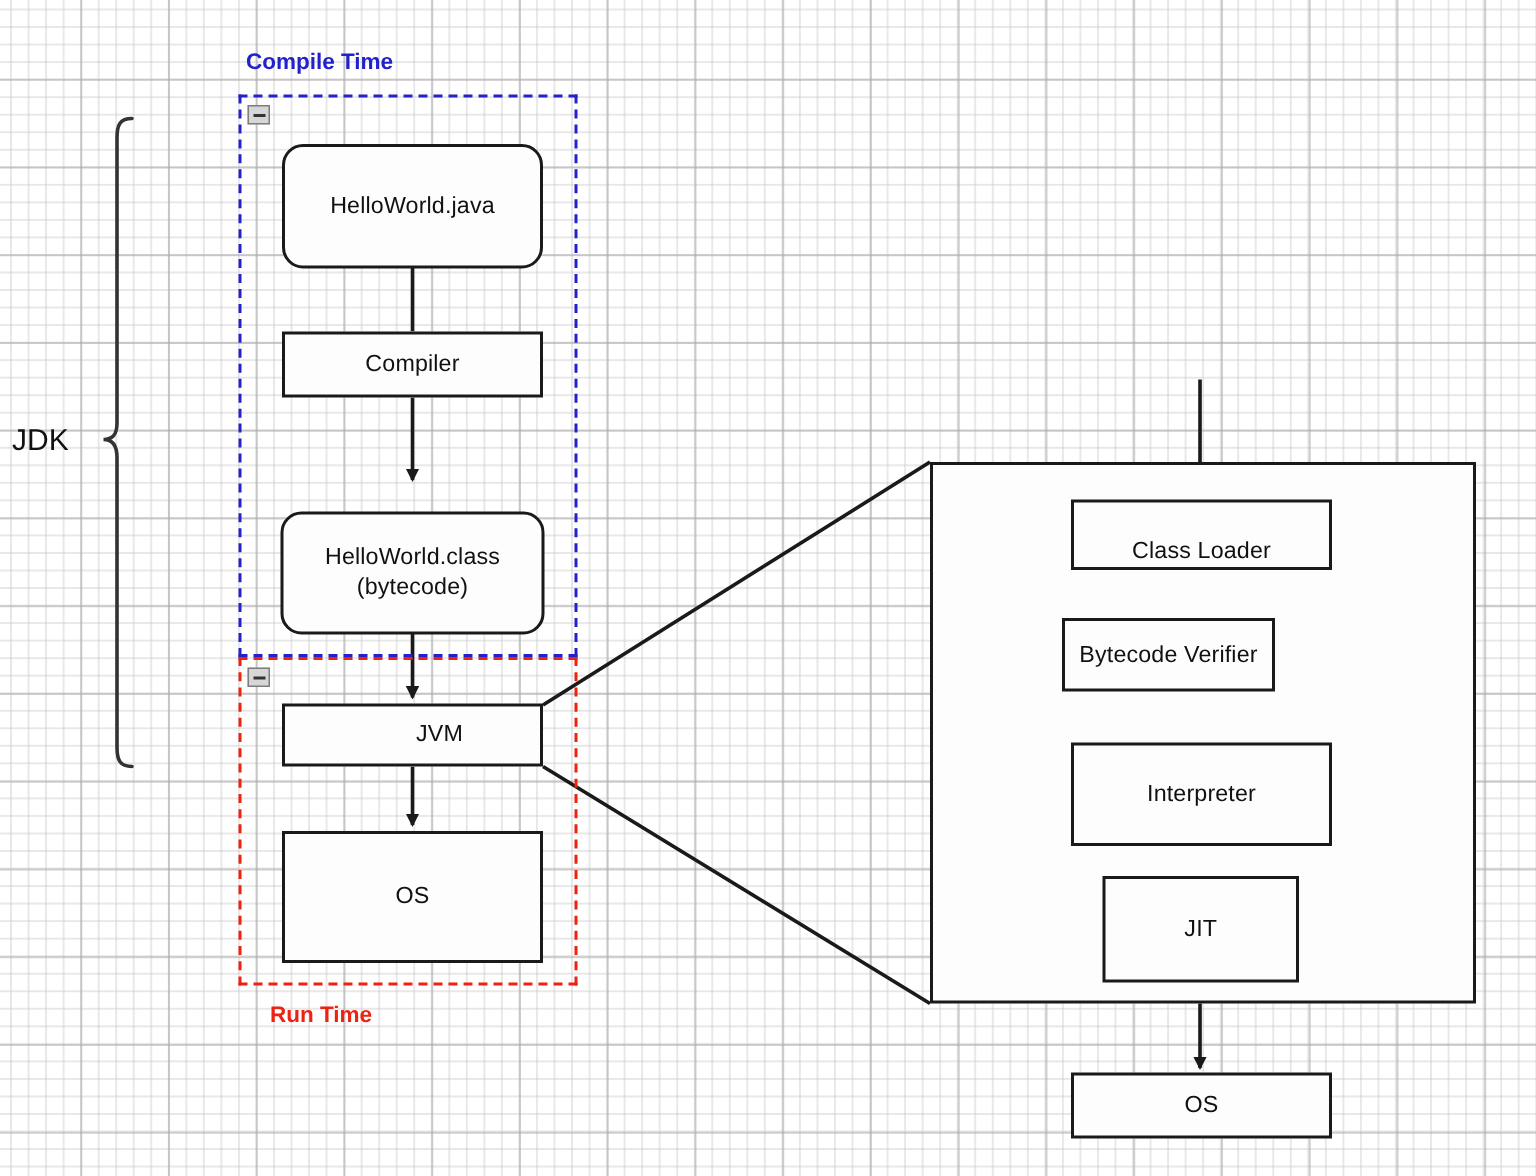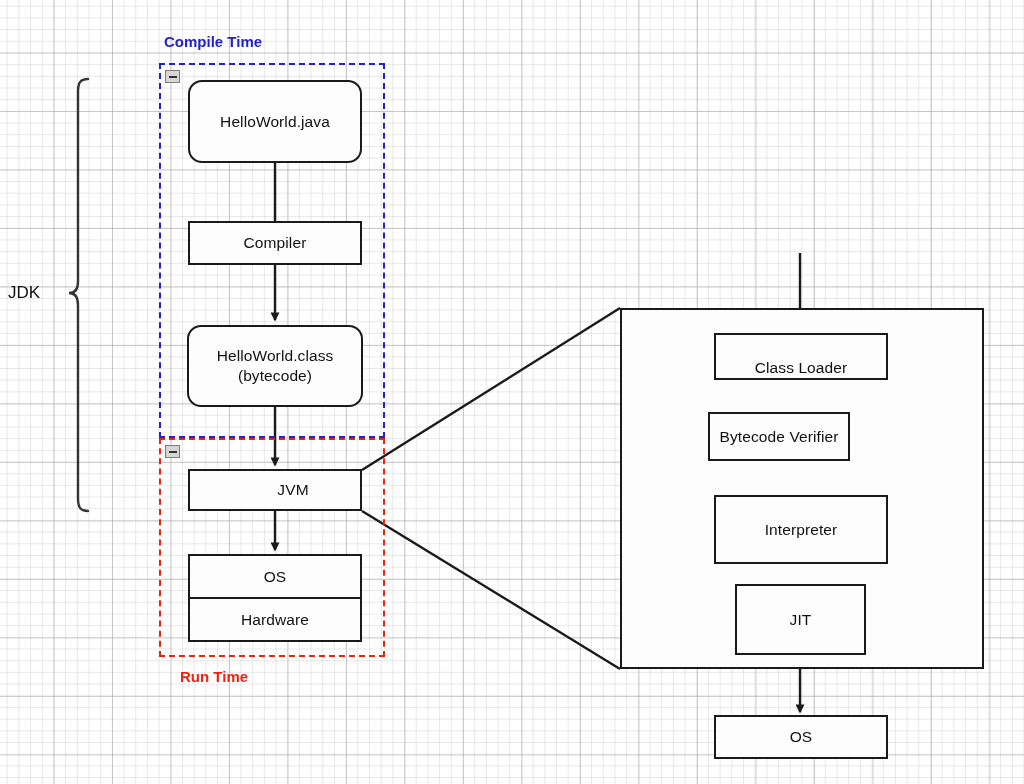--- a/index.html
+++ b/index.html
@@ -38,21 +38,21 @@
     display:flex;
     align-items:center;
     justify-content:center;
     text-align:center;
     color:#111111;
     font-size:15.5px;
     line-height:1.28;
     letter-spacing:.1px;
     z-index:4;
   }
-  .node.rounded{border-radius:14px;}
+  .node.rounded{border-radius:14px;margin-top:16px;}
   .node.stacked{flex-direction:column;padding:0;}
   .node .seg{
     width:100%;
     flex:1 1 0;
     display:flex;align-items:center;justify-content:center;
   }
   .node .seg + .seg{border-top:2px solid #1a1a1a;}
   .group-box{
     position:absolute;
     box-sizing:border-box;
@@ -84,21 +84,21 @@
   }
   .panel{
     position:absolute;
     box-sizing:border-box;
     background:#fdfdfd;
     border:2px solid #1a1a1a;
     z-index:3;
   }
   .brace-label{
     position:absolute;
-    font-size:17px;
+    font-size:20px;
     color:#111111;
     white-space:nowrap;
     z-index:5;
   }
 </style>
 </head>
 <body>
 
 <div id="canvas">
 
@@ -157,23 +157,20 @@
   </div>
 
   <div class="node" style="left:188px;top:469px;width:174px;height:42px;padding-left:36px;">
     <span>JVM</span>
   </div>
 
   <div class="node stacked" style="left:188px;top:554px;width:174px;height:88px;">
     <div class="seg">
       <span>OS</span>
     </div>
-    <div class="seg">
-      <span>Hardware</span>
-    </div>
   </div>
 
   <div class="panel" style="left:620px;top:308px;width:364px;height:361px;"></div>
 
   <div class="node" style="left:714px;top:333px;width:174px;height:47px;align-items:flex-end;">
     <span>Class Loader</span>
   </div>
 
   <div class="node" style="left:708px;top:412px;width:142px;height:49px;">
     <span>Bytecode Verifier</span>

